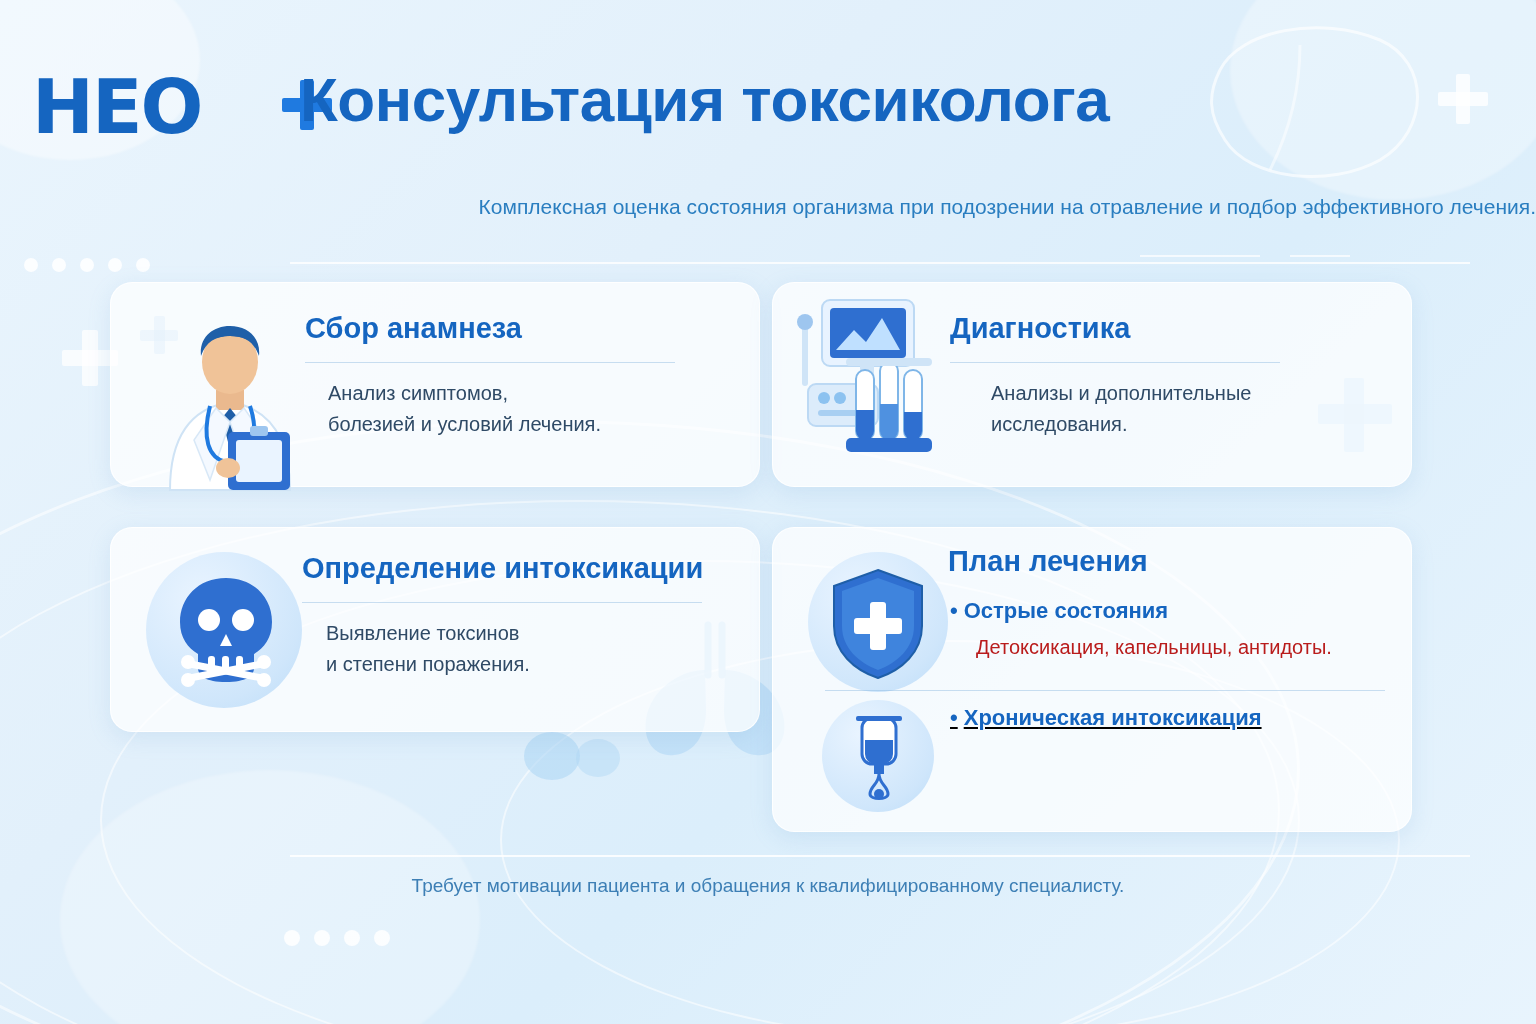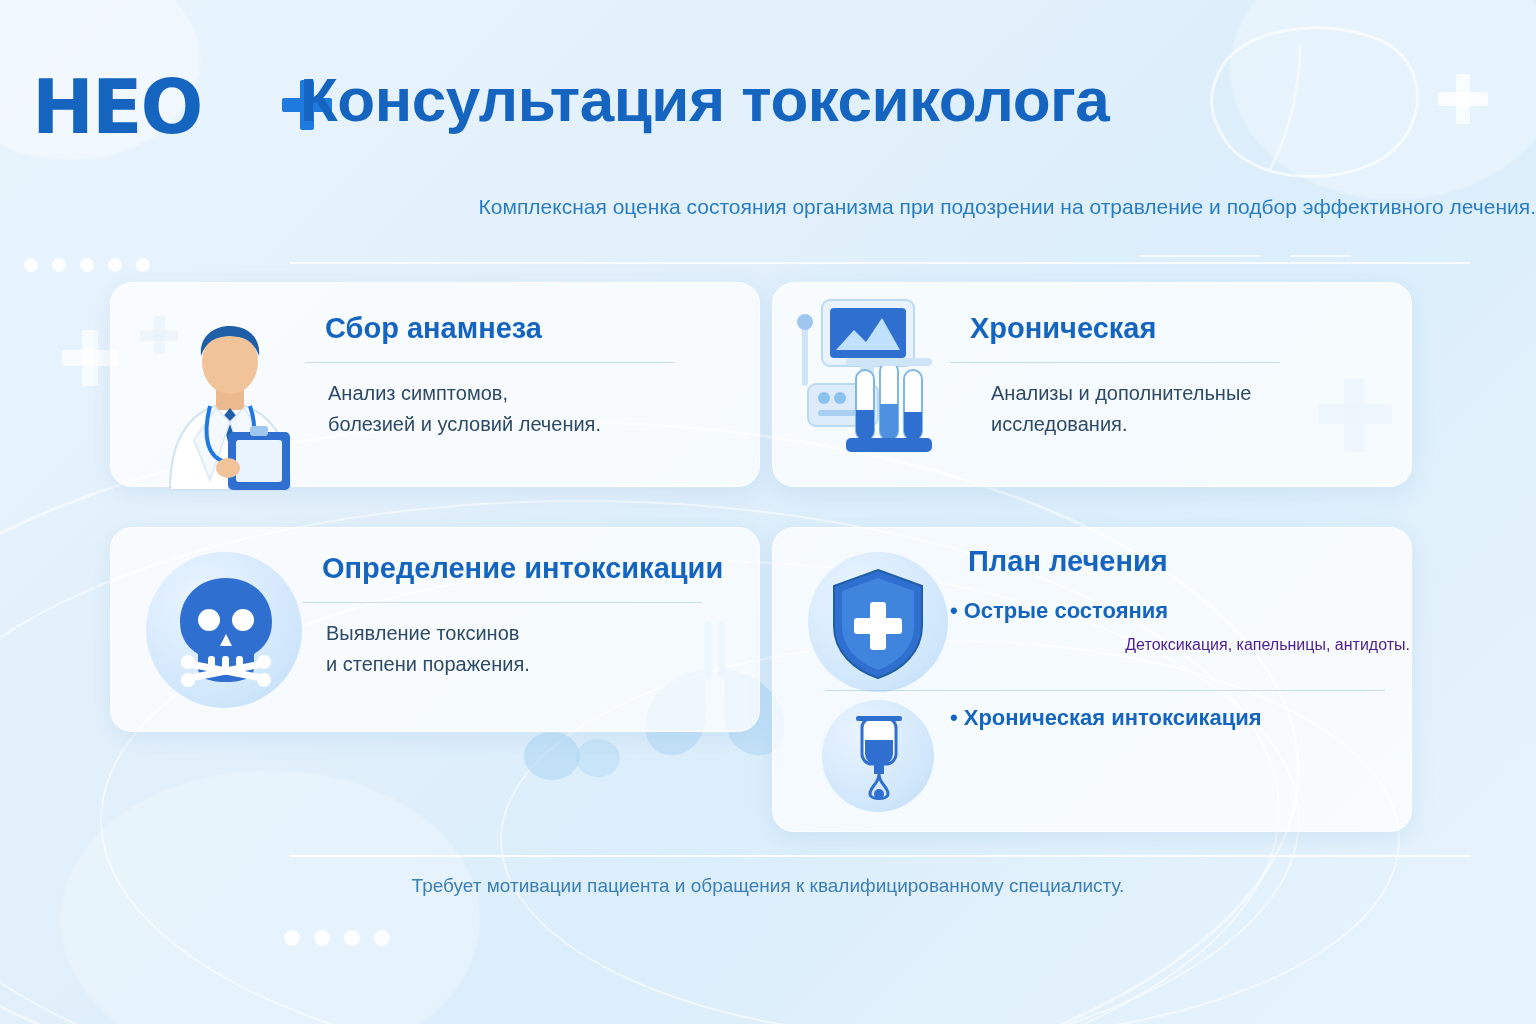--- a/index.html
+++ b/index.html
@@ -142,21 +142,20 @@
   .card-diagnostics { left: 772px; top: 282px; width: 640px; height: 205px; }
   .card-intox { left: 110px; top: 527px; width: 650px; height: 205px; }
   .card-plan { left: 772px; top: 527px; width: 640px; height: 305px; }
 
   .card-title {
     position: absolute;
     font-size: 29px;
     font-weight: bold;
     color: #1565c0;
     white-space: nowrap;
-    margin-left: 20px;
   }
   .card-divider {
     position: absolute;
     height: 1px;
     background: rgba(140,185,225,0.45);
   }
   .card-body {
     position: absolute;
     font-size: 20px;
     line-height: 31px;
@@ -190,26 +189,25 @@
     font-weight: bold;
     color: #1565c0;
   }
   .plan-item .bullet-title .dot {
     color: #1565c0;
     margin-right: 6px;
   }
   .plan-item .bullet-desc {
     margin-top: 12px;
     margin-left: 26px;
-    font-size: 16px;
-    color: #4c1d95;
-    text-align: right;
+    font-size: 20px;
+    color: #b91c1c;
   }
   .pi-1 { left: 950px; top: 598px; }
-  .pi-2 { left: 950px; top: 705px; }
+  .pi-2 { left: 950px; top: 705px; text-decoration: underline; }
   .plan-sep {
     position: absolute;
     left: 825px;
     top: 690px;
     width: 560px;
     height: 1px;
     background: rgba(140,185,225,0.45);
   }
 
   
@@ -377,21 +375,21 @@
     <rect x="90" y="70" width="18" height="78" rx="9" fill="#ffffff" stroke="#7fb6e8" stroke-width="2"></rect>
     <path d="M90,112 L108,112 L108,139 A9,9 0 0 1 90,139 Z" fill="#4f91e0"></path>
     <rect x="114" y="78" width="18" height="70" rx="9" fill="#ffffff" stroke="#7fb6e8" stroke-width="2"></rect>
     <path d="M114,120 L132,120 L132,139 A9,9 0 0 1 114,139 Z" fill="#2f6fd0"></path>
   </g>
 
   <rect x="56" y="146" width="86" height="14" rx="5" fill="#2f6fd0"></rect>
   <rect x="56" y="66" width="86" height="8" rx="4" fill="#cfe4f7"></rect>
 </svg>
 
-<div class="card-title ct-diagnostics">Хроническая</div>
+<div class="card-title ct-diagnostics">Диагностика</div>
 <div class="card-divider cd-diagnostics"></div>
 <div class="card-body cb-diagnostics">
   <div>Анализы и дополнительные</div>
   <div>исследования.</div>
 </div>
 
 <div class="card card-intox"></div>
 
 <div class="icon-circle" style="left:146px; top:552px; width:156px; height:156px;"></div>
 <svg class="ill" style="left:168px; top:572px;" width="116" height="116" viewBox="0 0 116 116">

